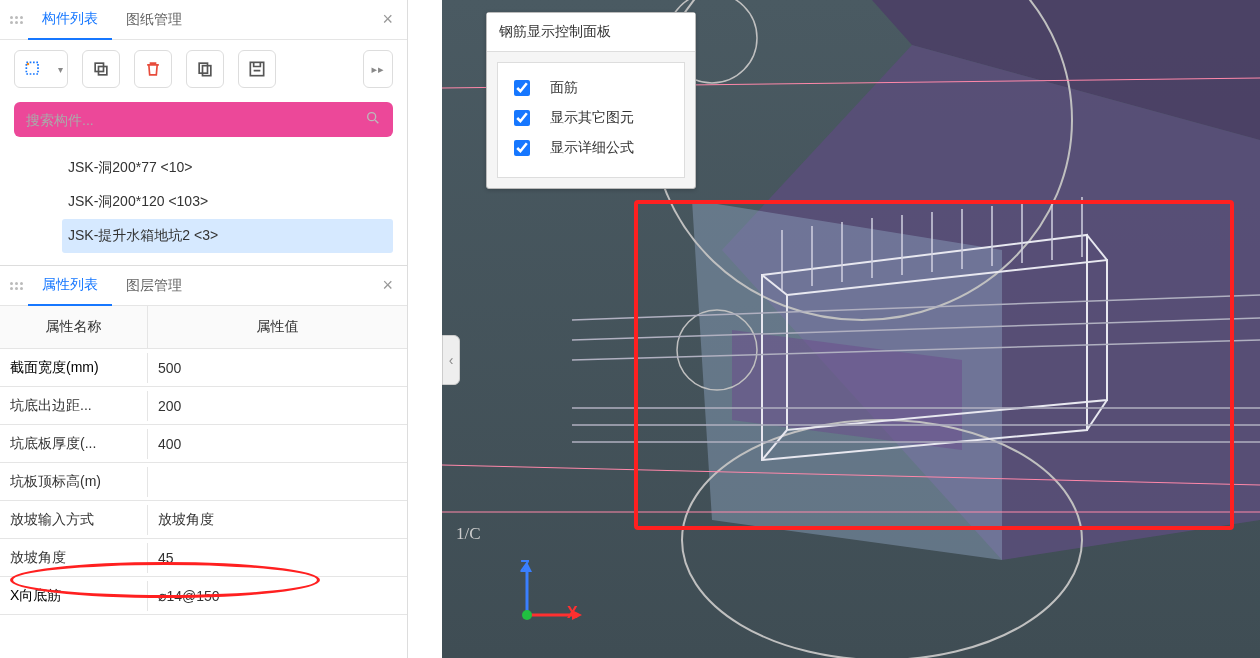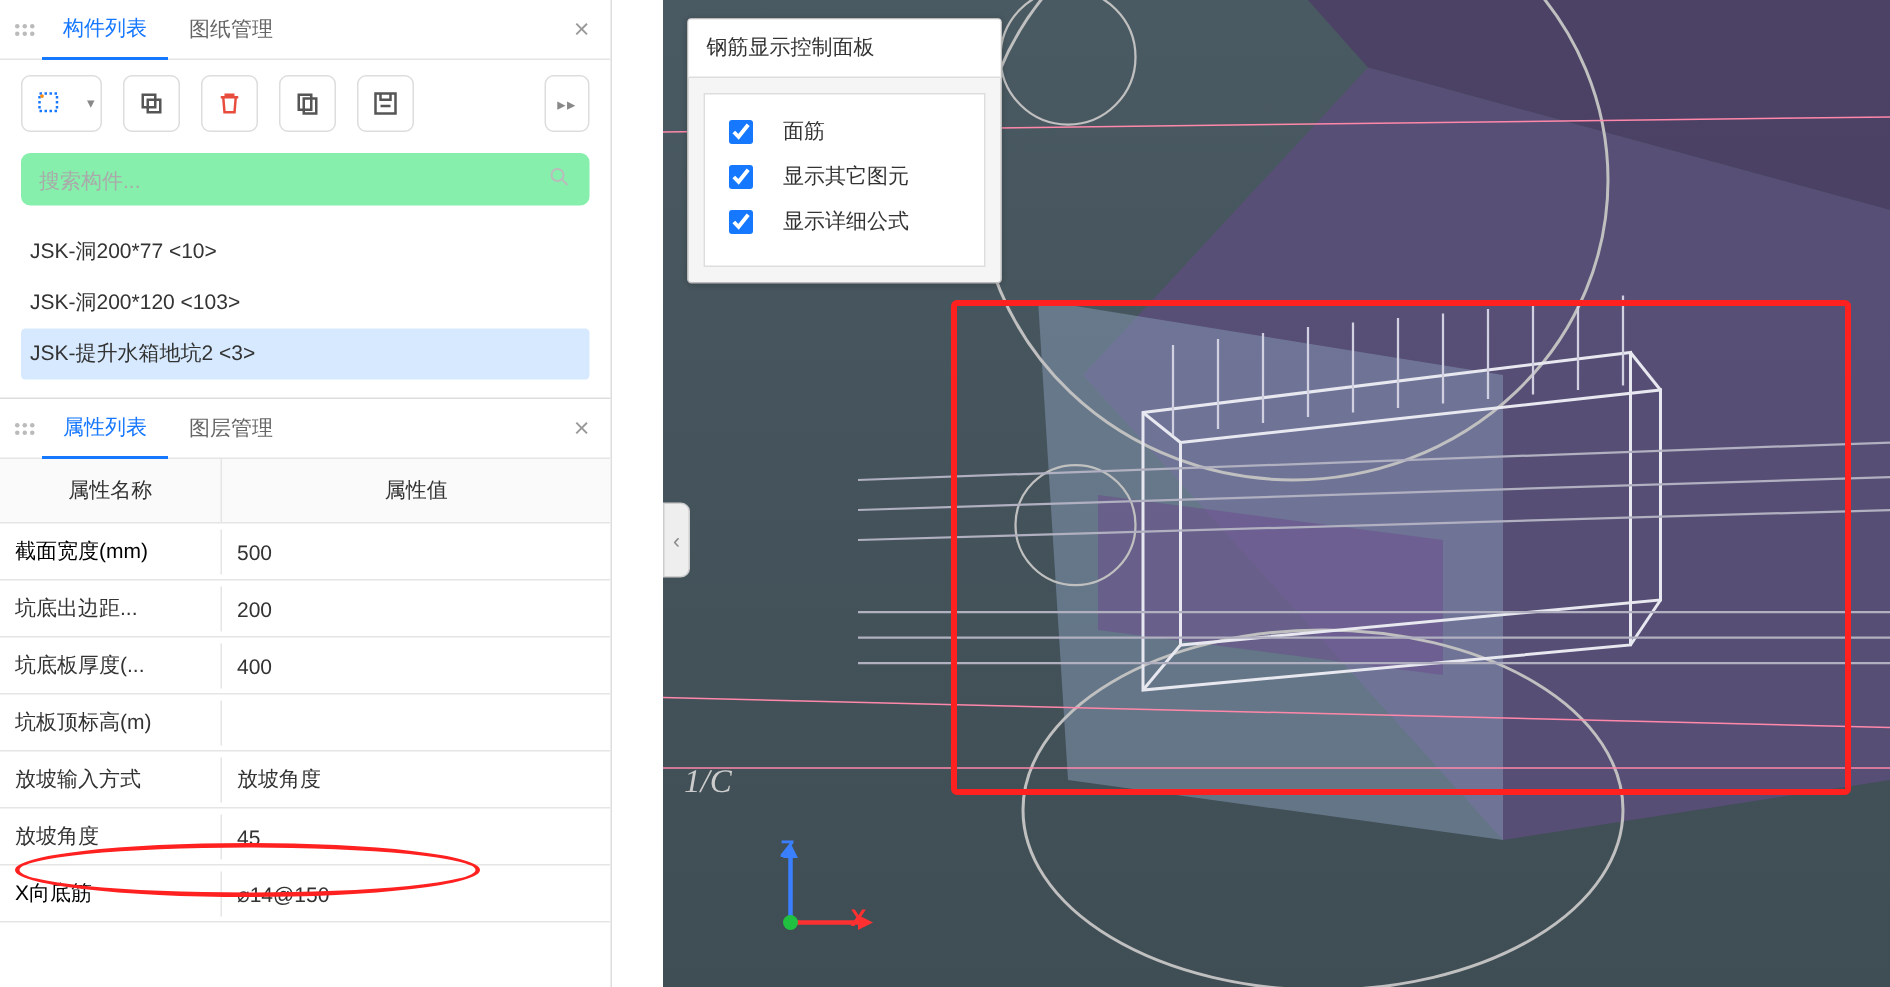--- a/index.html
+++ b/index.html
@@ -15,54 +15,54 @@
 .tab.active { color: #1677ff; border-bottom: 2px solid #1677ff; }
 .close-tab { margin-left: auto; padding: 0 10px; color: #999; cursor: pointer; font-size: 18px; }
 
 .toolbar { display: flex; align-items: center; padding: 10px 14px; gap: 14px; }
 .tool-btn { width: 38px; height: 38px; border: 1px solid #ddd; border-radius: 6px; display: flex; align-items: center; justify-content: center; cursor: pointer; background: #fff; position: relative; }
 .tool-btn svg { width: 20px; height: 20px; }
 .tool-btn.with-dd { width: 54px; justify-content: flex-start; padding-left: 8px; }
 .dd-arrow { position: absolute; right: 4px; font-size: 10px; color: #888; }
 .toolbar .more { margin-left: auto; width: 30px; font-size: 11px; letter-spacing: 1px; color:#888; }
 
-.search-box { margin: 4px 14px 10px; background: #86efac; border-radius: 6px; display: flex; align-items: center; padding: 8px 12px; color: #999; }
+.search-box { margin: 4px 14px 10px; background: #ec4899; border-radius: 6px; display: flex; align-items: center; padding: 8px 12px; color: #999; }
 .search-box input { border: none; background: transparent; outline: none; flex: 1; font-size: 14px; color: #333; }
 .search-box input::placeholder { color: #aaa; }
 .search-icon { color: #bbb; }
 
 .component-list { padding: 4px 14px 12px; }
-.component-item { padding: 8px 6px; cursor: pointer; border-radius: 3px; }
+.component-item { padding: 8px 6px; cursor: pointer; border-radius: 3px; margin-left: 48px; }
 .component-item.selected { background: #d6e9ff; }
 
 .bottom-section { flex: 1; display: flex; flex-direction: column; overflow: hidden; }
 
 .prop-table { flex: 1; overflow: auto; }
 .prop-head { display: flex; background: #fafafa; border-bottom: 1px solid #e5e5e5; }
 .prop-head div { padding: 12px 10px; font-weight: 500; text-align: center; }
 .prop-head .pname { width: 148px; border-right: 1px solid #e5e5e5; }
 .prop-head .pval { flex: 1; }
 .prop-row { display: flex; border-bottom: 1px solid #e5e5e5; min-height: 38px; align-items: center; }
 .prop-row .pname { width: 148px; padding: 6px 10px; border-right: 1px solid #e5e5e5; white-space: nowrap; overflow: hidden; text-overflow: ellipsis; }
 .prop-row .pval { flex: 1; padding: 6px 10px; }
 .link-blue { color: #000000; cursor: pointer; }
 
 .viewport { position: absolute; left: 442px; top: 0; right: 0; bottom: 0; background: linear-gradient(180deg, #4a5a62 0%, #3f4d54 100%); overflow: hidden; }
 
 .expand-handle { position: absolute; left: 0; top: 335px; width: 18px; height: 50px; background: #eee; border: 1px solid #ccc; border-radius: 0 6px 6px 0; display: flex; align-items: center; justify-content: center; color: #888; cursor: pointer; font-size: 14px; }
 
-.control-panel { position: absolute; left: 16px; top: 12px; width: 210px; background: #f5f5f5; border: 1px solid #bbb; border-radius: 3px; box-shadow: 0 1px 4px rgba(0,0,0,0.2); }
+.control-panel { position: absolute; left: 44px; top: 12px; width: 210px; background: #f5f5f5; border: 1px solid #bbb; border-radius: 3px; box-shadow: 0 1px 4px rgba(0,0,0,0.2); }
 .control-panel .title { padding: 10px 12px; font-weight: 500; border-bottom: 1px solid #ddd; background: #fff; }
 .control-panel .body { padding: 10px 12px 14px; background: #fff; margin: 10px; border: 1px solid #ddd; }
 .check-row { display: flex; align-items: center; padding: 6px 4px; gap: 20px; }
 .check-row input { width: 16px; height: 16px; accent-color: #1677ff; }
 
 .red-box { position: absolute; left: 192px; top: 200px; width: 600px; height: 330px; border: 4px solid #ff2020; border-radius: 4px; pointer-events: none; }
 .red-ellipse { position: absolute; left: 10px; top: 562px; width: 310px; height: 36px; border: 3px solid #ff2020; border-radius: 50%; pointer-events: none; z-index: 5; }
-.axis-label-1c { position: absolute; left: 14px; top: 508px; color: #ccc; font-size: 22px; font-weight: 300; font-family: serif; font-style: italic; }
+.axis-label-1c { position: absolute; left: 14px; top: 524px; color: #ccc; font-size: 17px; font-weight: 300; font-family: serif; }
 .axis-x { color: #ff3030; font-size: 16px; font-weight: bold; position: absolute; left: 125px; top: 604px; }
 .axis-z { color: #3a7fff; font-size: 16px; font-weight: bold; position: absolute; left: 78px; top: 558px; }
 
 .scene-svg { position: absolute; inset: 0; width: 100%; height: 100%; }
 
 </style>
 </head>
 <body>
 
 <div class="left-panel">

